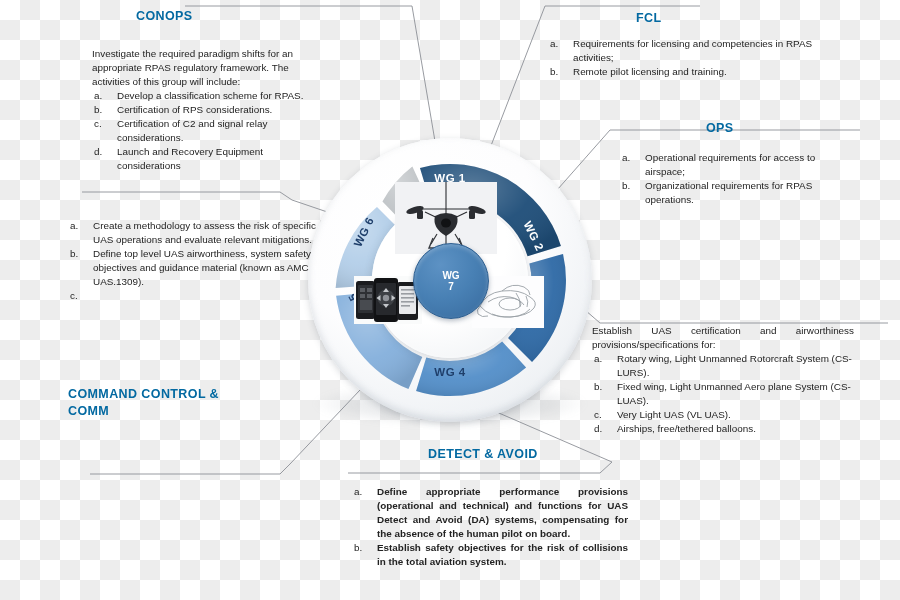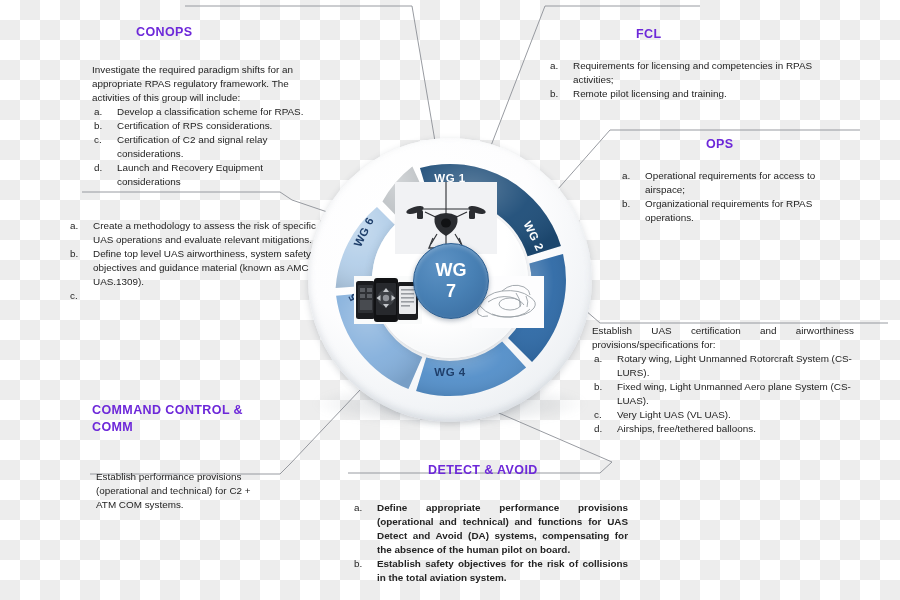--- a/index.html
+++ b/index.html
@@ -18,25 +18,25 @@
     position:relative;
   }
   .stage{position:absolute;inset:0;width:900px;height:600px;}
 
   
   .lines{position:absolute;left:0;top:0;width:900px;height:600px;pointer-events:none;}
 
   
   .block{position:absolute;}
   .block h3{
-    margin:16px;
+    margin:0;
     font-size:12.5px;
     font-weight:600;
     letter-spacing:.4px;
-    color:#6d28d9;
+    color:#0369a1;
     line-height:1.35;
     white-space:nowrap;
   }
   .block h3.wrap{white-space:normal;}
   .body{
     font-size:9.9px;
     line-height:1.42;
     color:#232323;
     margin-top:6px;
   }
@@ -105,21 +105,21 @@
     left:113px;top:113px;width:74px;height:74px;
     border-radius:50%;
     background:radial-gradient(circle at 36% 28%, #5d92c4 0%, #4880b4 48%, #37699c 100%);
     border:1px solid #2e5f90;
     box-shadow:0 2px 5px rgba(40,60,85,.35), inset 0 2px 4px rgba(255,255,255,.25);
     z-index:9;
     display:flex;align-items:center;justify-content:center;
     flex-direction:column;
   }
   .hub span{
-    color:#ffffff;font-size:18px;font-weight:600;line-height:1.15;text-align:center;
+    color:#ffffff;font-size:10px;font-weight:600;line-height:1.15;text-align:center;
   }
   .photo{position:absolute;z-index:7;}
   .photo-drone{left:95px;top:52px;width:102px;height:72px;background:#f2f3f5;}
   .photo-phone{left:54px;top:146px;width:68px;height:48px;background:#f7f8f9;}
   .photo-plane{left:172px;top:146px;width:72px;height:52px;background:#fcfcfd;}
 </style>
 </head>
 <body>
 
 <div class="stage">
@@ -358,25 +358,22 @@
           <span class="mk">b.</span>
           <span class="tx">Define top level UAS airworthiness, system safety objectives and guidance material (known as AMC UAS.1309).</span>
         </li>
         <li>
           <span class="mk">c.</span>
         </li>
       </ol>
     </div>
   </div>
 
-  <div class="block" style="left:76px;top:386px;width:186px;">
+  <div class="block" style="left:68px;top:386px;width:186px;">
     <h3 class="wrap">COMMAND CONTROL &amp; COMM</h3>
-    <div class="body" style="margin-top:34px;margin-left:20px;width:170px;">
-      <p>Establish performance provisions (operational and technical) for C2 + ATM COM systems.</p>
-    </div>
   </div>
 
   <div class="block" style="left:352px;top:446px;width:276px;">
     <h3 style="margin-left:76px;">DETECT &amp; AVOID</h3>
     <div class="body" style="margin-top:22px;">
       <ol class="alpha">
         <li class="just">
           <span class="mk">a.</span>
           <span class="tx">Define appropriate performance provisions (operational and technical)  and functions for UAS Detect and Avoid (DA) systems, compensating for the absence of the human pilot on board.</span>
         </li>

